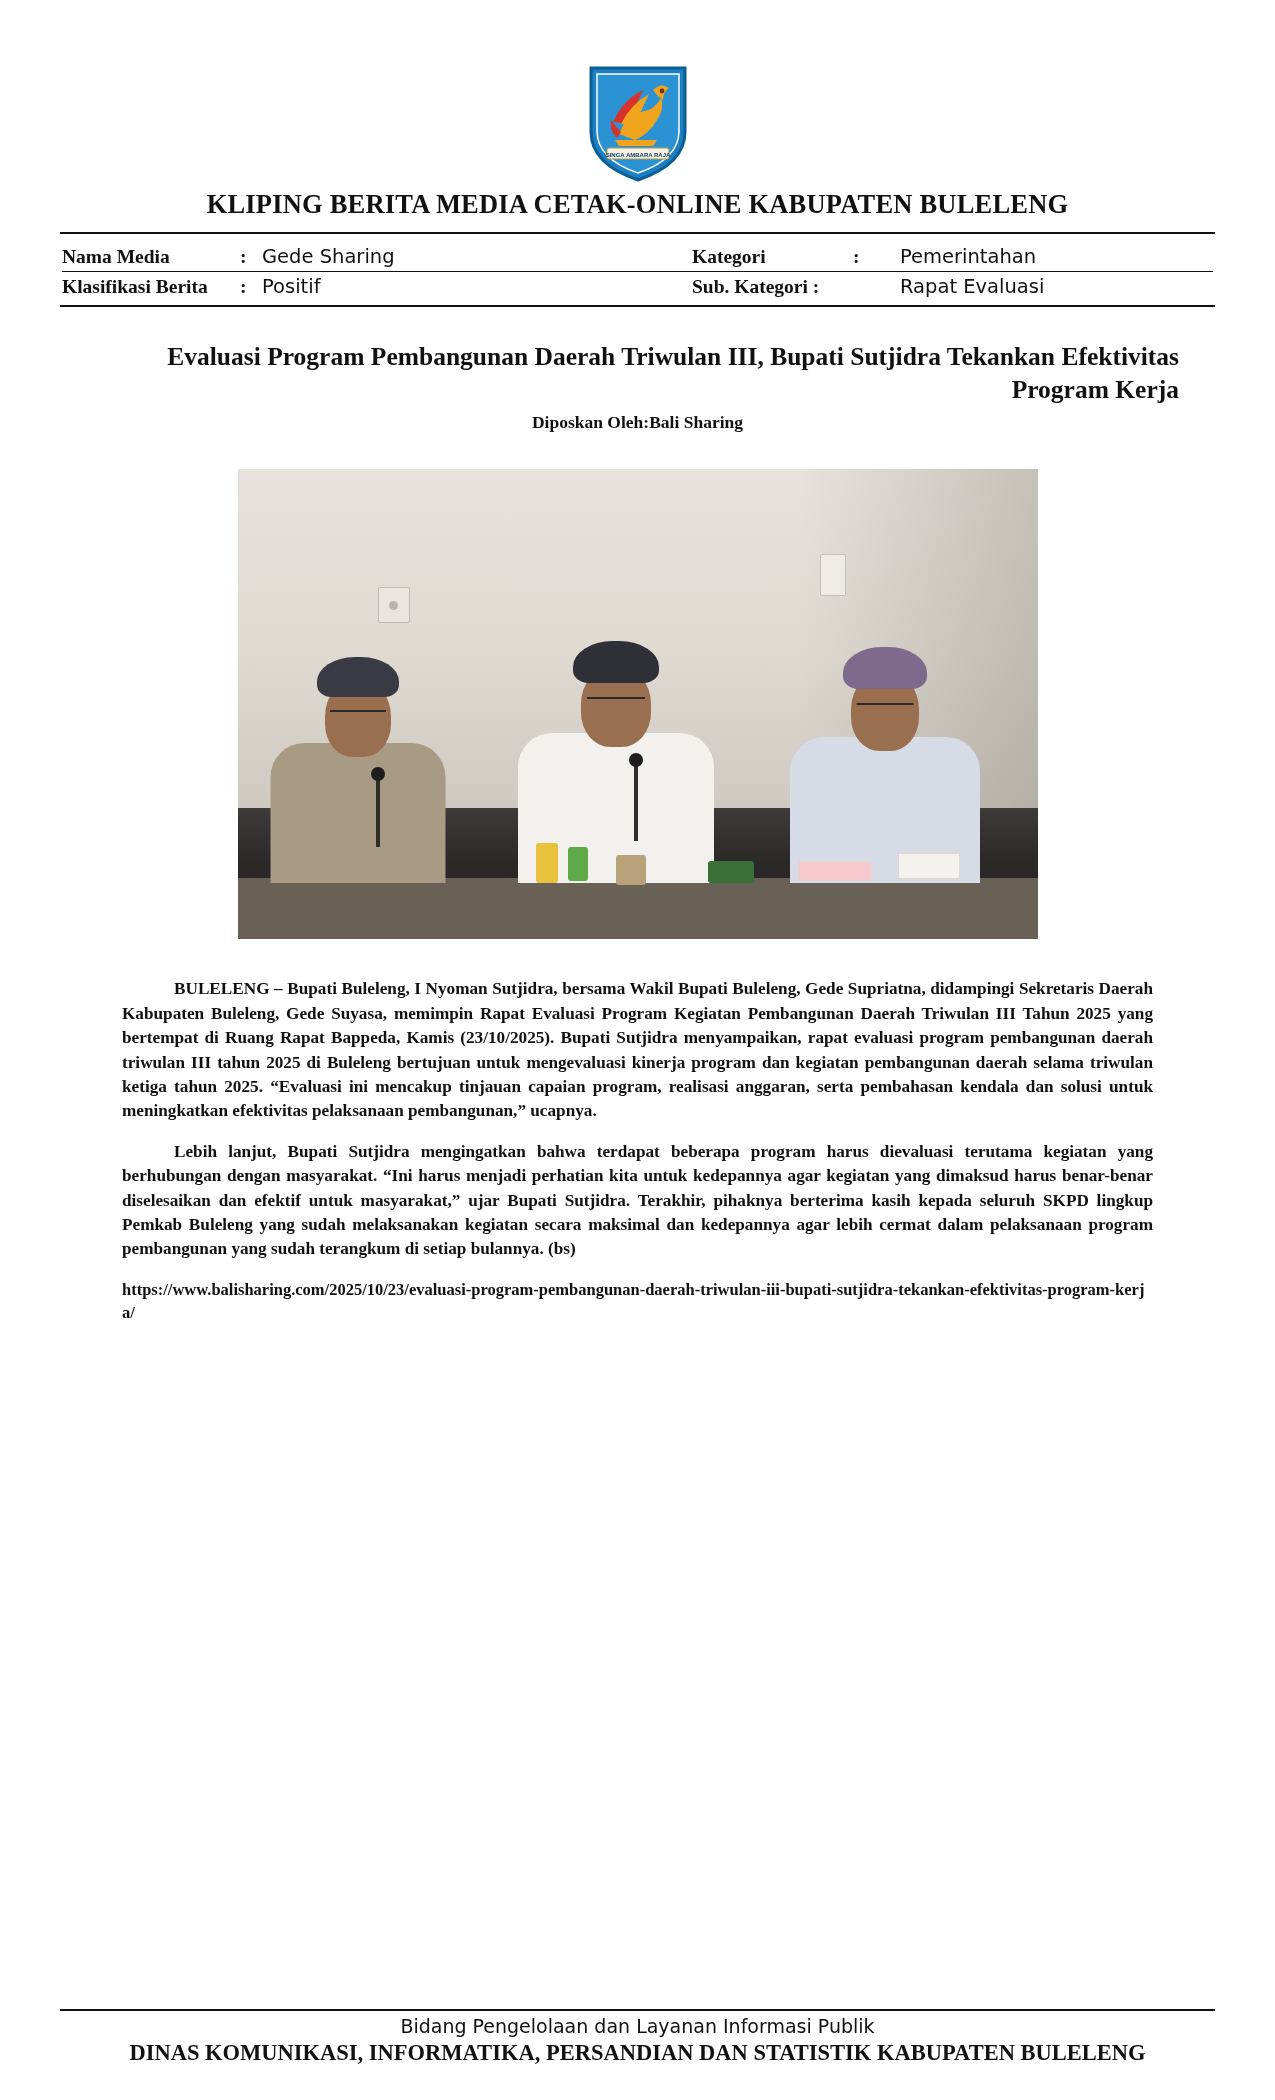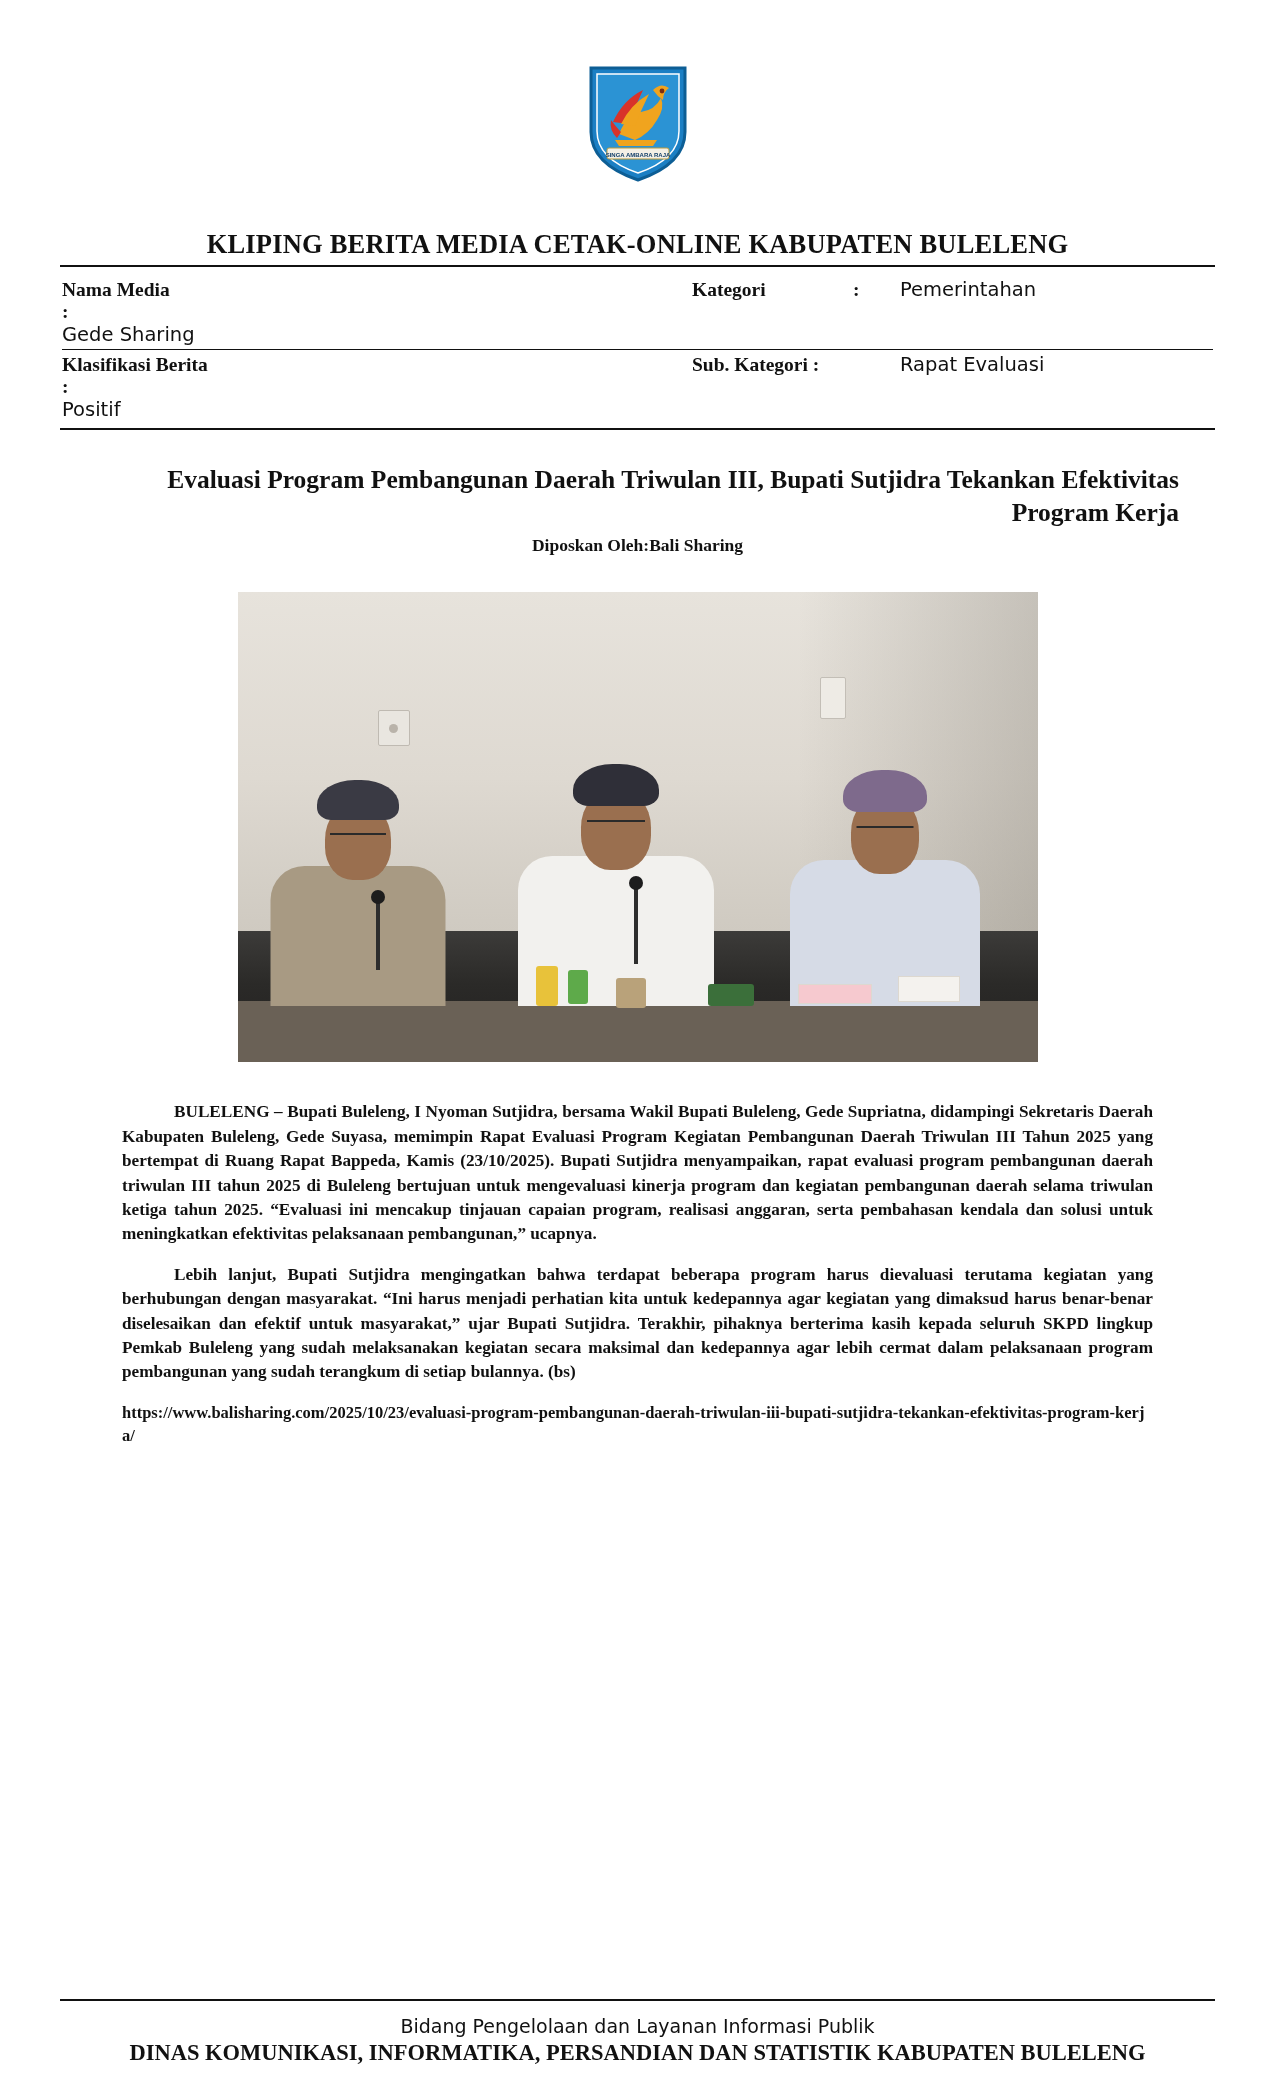--- a/index.html
+++ b/index.html
@@ -30,42 +30,41 @@
   }
   .logo svg { display:block; }
 
   
   .doc-title {
     text-align:center;
     font-weight:bold;
     font-size:26.5px;
     letter-spacing:0.2px;
     padding-top:4px;
-    padding-bottom:5px;
+    padding-bottom:12px;
     font-family:"Liberation Serif", serif;
-    margin-top:40px;
   }
 
   .rule-thick { border-top:2.5px solid #111; }
   .rule-thin  { border-top:1.6px solid #111; }
 
   
   .meta {
     padding:8px 2px 4px 2px;
   }
   .meta-row {
     display:flex;
     align-items:baseline;
     padding:3px 0;
   }
   .meta-cell {
     display:flex;
     align-items:baseline;
   }
-  .meta-cell.left { width:630px;flex-direction:column; }
+  .meta-cell.left { width:630px; }
   .meta-cell.right { flex:1;gap:25px; }
   .meta-label {
     font-weight:bold;
     font-size:19.5px;
     font-family:"Liberation Serif", serif;
   }
   .meta-label.w-left { width:178px; }
   .meta-label.w-right { width:136px; }
   .meta-colon {
     width:22px;
@@ -192,21 +191,21 @@
   
   .footer {
     position:absolute;
     left:60px; right:60px; bottom:34px;
   }
   .footer-rule { border-top:2.2px solid #111; }
   .footer-line1 {
     text-align:center;
     font-family:"DejaVu Sans", sans-serif;
     font-size:19px;
-    padding-top:14px;
+    padding-top:4px;
   }
   .footer-line2 {
     text-align:center;
     font-weight:bold;
     font-size:22.5px;
     padding-top:3px;
   }
 </style>
 </head>
 <body>

